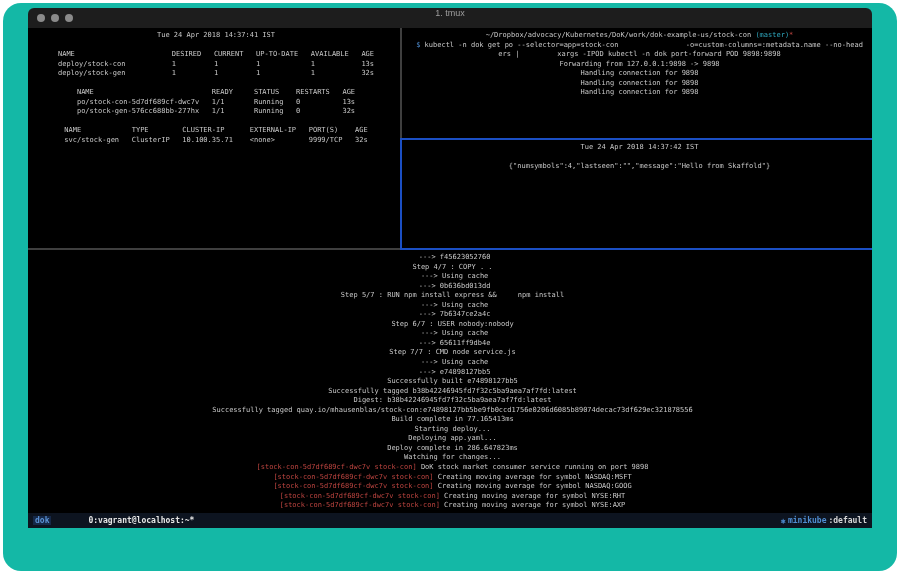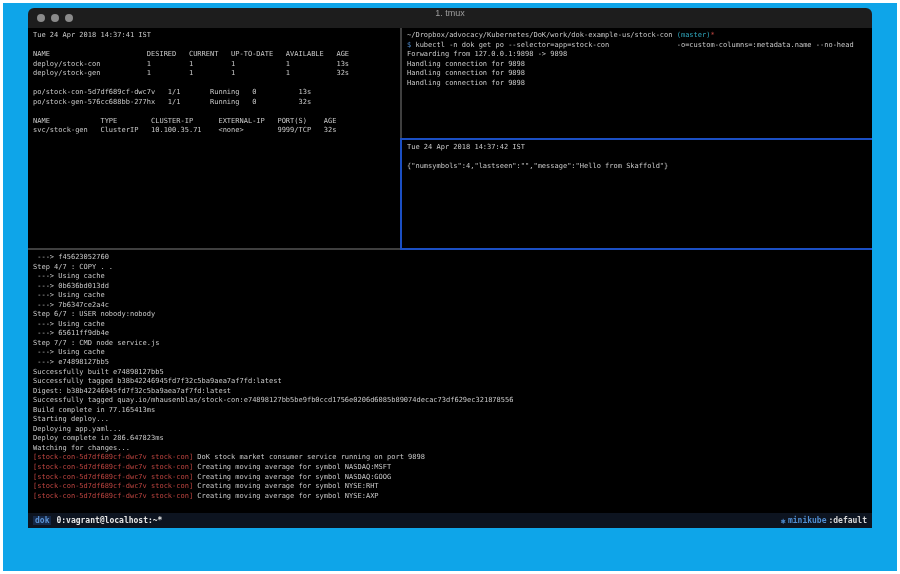--- a/index.html
+++ b/index.html
@@ -1,41 +1,41 @@
 <!DOCTYPE html>
 <html><head>
 <meta charset="utf-8">
 <style>
   * { margin:0; padding:0; box-sizing:border-box; }
   html,body { width:900px; height:574px; background:#ffffff; overflow:hidden; }
-  .screen { position:absolute; inset:3px; background:#0ea5e9; border-radius:0; }
+  .screen { position:absolute; inset:3px; background:#14b8a6; border-radius:18px; }
   .window { position:absolute; left:25px; top:5px; width:844px; height:520px; }
   .titlebar { position:relative; height:20px; background:#1d1d1d; border-radius:6px 6px 0 0; }
   .dots { position:absolute; left:9px; top:6px; display:flex; gap:6px; }
   .dot { width:8px; height:8px; border-radius:50%; background:#8a8a8a; display:inline-block; }
   .title { text-align:center; line-height:20px; color:#9e9e9e; font:9px "Liberation Sans", sans-serif; }
   .tmux { position:absolute; left:0; top:20px; right:0; bottom:0; background:#000;
           font:7px/9.55px "DejaVu Sans Mono", monospace; color:#c9c9c9; }
-  .pane { position:absolute; overflow:hidden; padding:3px 0 0 5px; }
+  .pane { position:absolute; overflow:hidden; padding:3px 0 0 5px;text-align:center; }
   .tline { height:9.55px; white-space:pre; }
   .c-red  { color:#bf4540; }
   .c-cyan { color:#2fa8bf;margin-top:28px; }
   .c-blue { color:#4f8dd1; }
   #pane-tl { left:0; top:0; width:371px; height:220px; }
   #vdiv-top { position:absolute; left:372px; top:0; width:1.5px; height:110px; background:#3f3f3f; }
   #vdiv-bot { position:absolute; left:372px; top:110px; width:1.5px; height:111.5px; background:#1b4fc4; }
   #pane-tr { left:374px; top:0; right:0; height:110px; }
   #hdiv1 { position:absolute; left:373px; top:110px; right:0; height:1.5px; background:#1b4fc4; }
   #pane-mr { left:374px; top:112px; right:0; height:100px; }
   #hdiv2l { position:absolute; left:0; top:220px; width:372px; height:1.5px; background:#3f3f3f; }
   #hdiv2r { position:absolute; left:372px; top:220px; right:0; height:1.5px; background:#1b4fc4; }
   #pane-bt { left:0; top:222px; right:0; bottom:15px; }
   .statusbar { position:absolute; left:0; right:0; bottom:0; height:15px; background:#0d1420;
                display:flex; align-items:center; padding:0 5px;
-               font:bold 8px "DejaVu Sans Mono", monospace; color:#e6e6e6; }
+               font:bold 8px "DejaVu Sans Mono", monospace; color:#e6e6e6;gap:32px; }
   .session { color:#5b93d6; background:#152847; padding:0 2px; margin-right:5px; font-weight:bold; }
   .sb-right { margin-left:auto; display:flex; align-items:center; gap:2px; }
   .helm { color:#4f8dd1; font-size:9px; }
   .ctx { color:#4f8dd1; }
   .ns { color:#d8d8d8; }
 </style>
 </head>
 <body>
 
 <div class="screen">
@@ -49,49 +49,52 @@
       <div class="title">1. tmux</div>
     </div>
     <div class="tmux">
       <div class="pane" id="pane-tl">
           <div class="tline"><span>Tue 24 Apr 2018 14:37:41 IST</span></div>
           <div class="tline"><span></span></div>
           <div class="tline"><span>NAME                       DESIRED   CURRENT   UP-TO-DATE   AVAILABLE   AGE</span></div>
           <div class="tline"><span>deploy/stock-con           1         1         1            1           13s</span></div>
           <div class="tline"><span>deploy/stock-gen           1         1         1            1           32s</span></div>
           <div class="tline"><span></span></div>
+          <div class="tline"><span>NAME                            READY     STATUS    RESTARTS   AGE</span></div>
           <div class="tline"><span>po/stock-con-5d7df689cf-dwc7v   1/1       Running   0          13s</span></div>
           <div class="tline"><span>po/stock-gen-576cc688bb-277hx   1/1       Running   0          32s</span></div>
           <div class="tline"><span></span></div>
           <div class="tline"><span>NAME            TYPE        CLUSTER-IP      EXTERNAL-IP   PORT(S)    AGE</span></div>
           <div class="tline"><span>svc/stock-gen   ClusterIP   10.100.35.71    &lt;none&gt;        9999/TCP   32s</span></div>
         </div>
       <div id="vdiv-top"></div>
       <div id="vdiv-bot"></div>
       <div class="pane" id="pane-tr">
           <div class="tline"><span>~/Dropbox/advocacy/Kubernetes/DoK/work/dok-example-us/stock-con </span><span class="c-cyan">(master)</span><span class="c-red">*</span></div>
           <div class="tline"><span class="c-blue">$</span><span> kubectl -n dok get po --selector=app=stock-con                -o=custom-columns=:metadata.name --no-head</span></div>
+          <div class="tline"><span>ers |         xargs -IPOD kubectl -n dok port-forward POD 9898:9898</span></div>
           <div class="tline"><span>Forwarding from 127.0.0.1:9898 -&gt; 9898</span></div>
           <div class="tline"><span>Handling connection for 9898</span></div>
           <div class="tline"><span>Handling connection for 9898</span></div>
           <div class="tline"><span>Handling connection for 9898</span></div>
         </div>
       <div id="hdiv1"></div>
       <div class="pane" id="pane-mr">
           <div class="tline"><span>Tue 24 Apr 2018 14:37:42 IST</span></div>
           <div class="tline"><span></span></div>
           <div class="tline"><span>{"numsymbols":4,"lastseen":"","message":"Hello from Skaffold"}</span></div>
         </div>
       <div id="hdiv2l"></div>
       <div id="hdiv2r"></div>
       <div class="pane" id="pane-bt">
           <div class="tline"><span> ---&gt; f45623052760</span></div>
           <div class="tline"><span>Step 4/7 : COPY . .</span></div>
           <div class="tline"><span> ---&gt; Using cache</span></div>
           <div class="tline"><span> ---&gt; 0b636bd013dd</span></div>
+          <div class="tline"><span>Step 5/7 : RUN npm install express &amp;&amp;     npm install</span></div>
           <div class="tline"><span> ---&gt; Using cache</span></div>
           <div class="tline"><span> ---&gt; 7b6347ce2a4c</span></div>
           <div class="tline"><span>Step 6/7 : USER nobody:nobody</span></div>
           <div class="tline"><span> ---&gt; Using cache</span></div>
           <div class="tline"><span> ---&gt; 65611ff9db4e</span></div>
           <div class="tline"><span>Step 7/7 : CMD node service.js</span></div>
           <div class="tline"><span> ---&gt; Using cache</span></div>
           <div class="tline"><span> ---&gt; e74898127bb5</span></div>
           <div class="tline"><span>Successfully built e74898127bb5</span></div>
           <div class="tline"><span>Successfully tagged b38b42246945fd7f32c5ba9aea7af7fd:latest</span></div>

